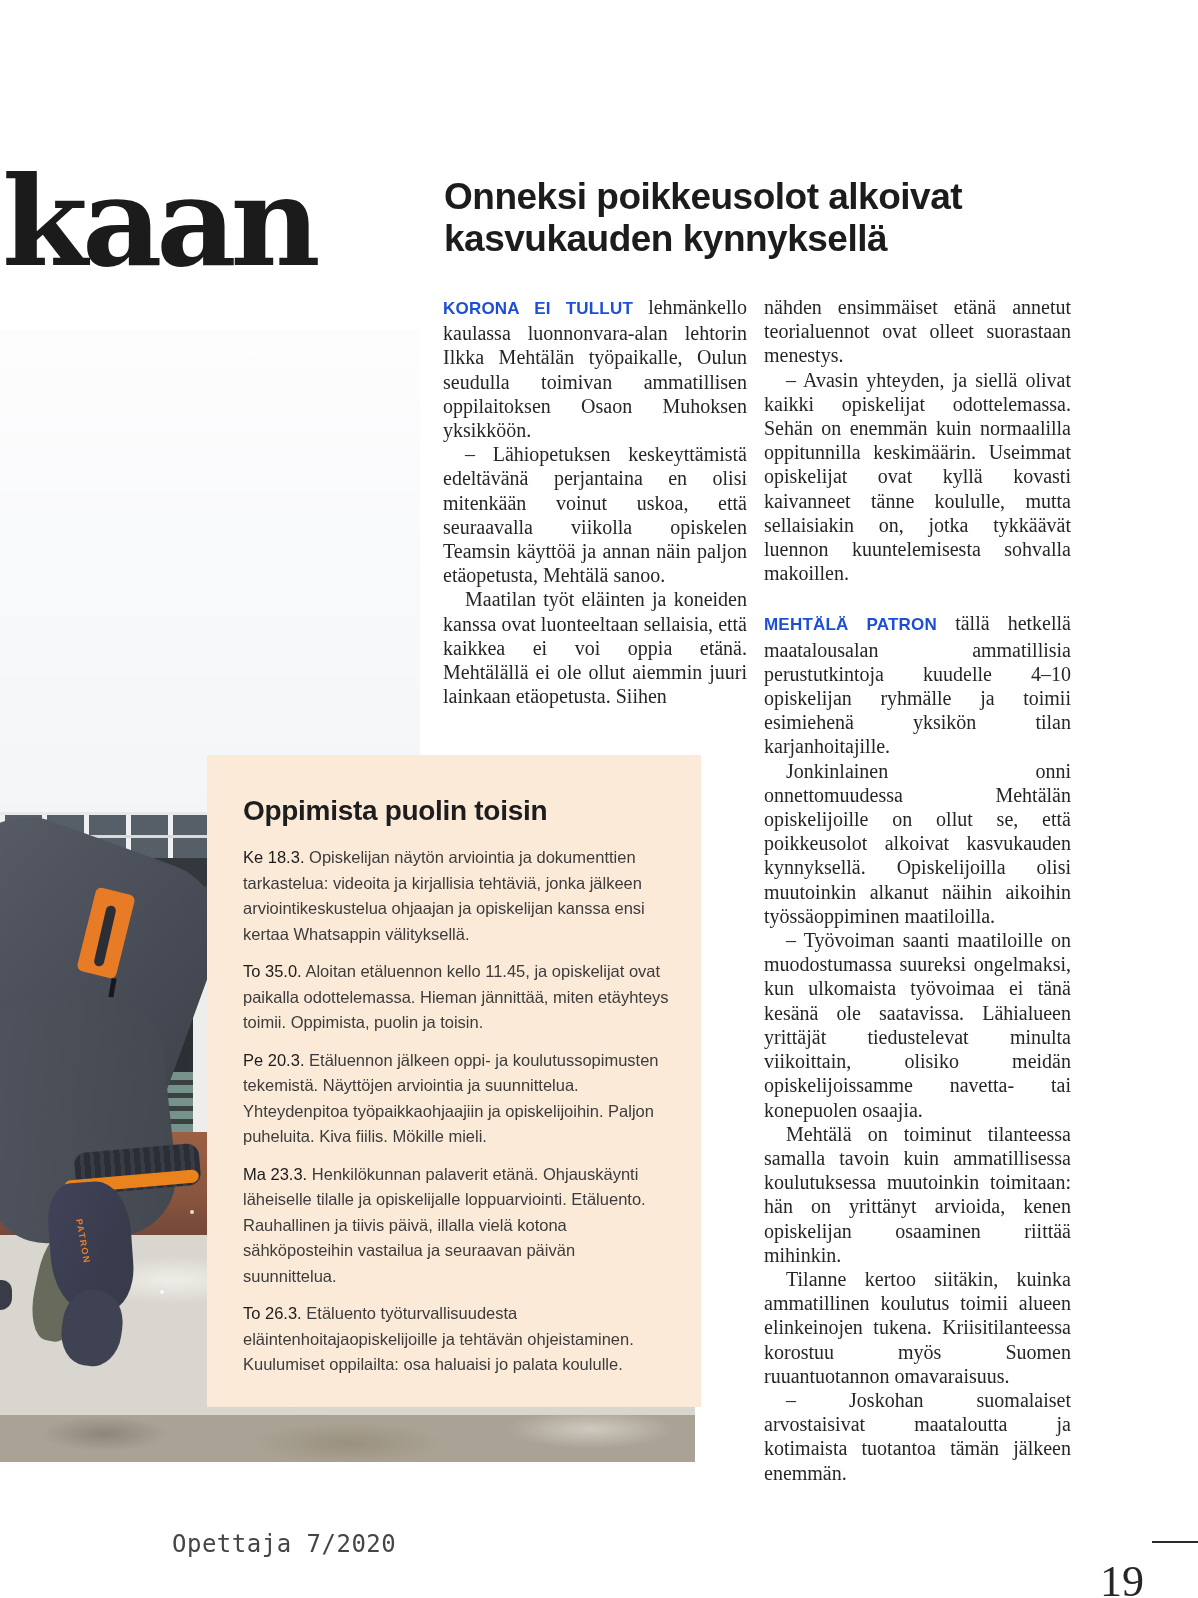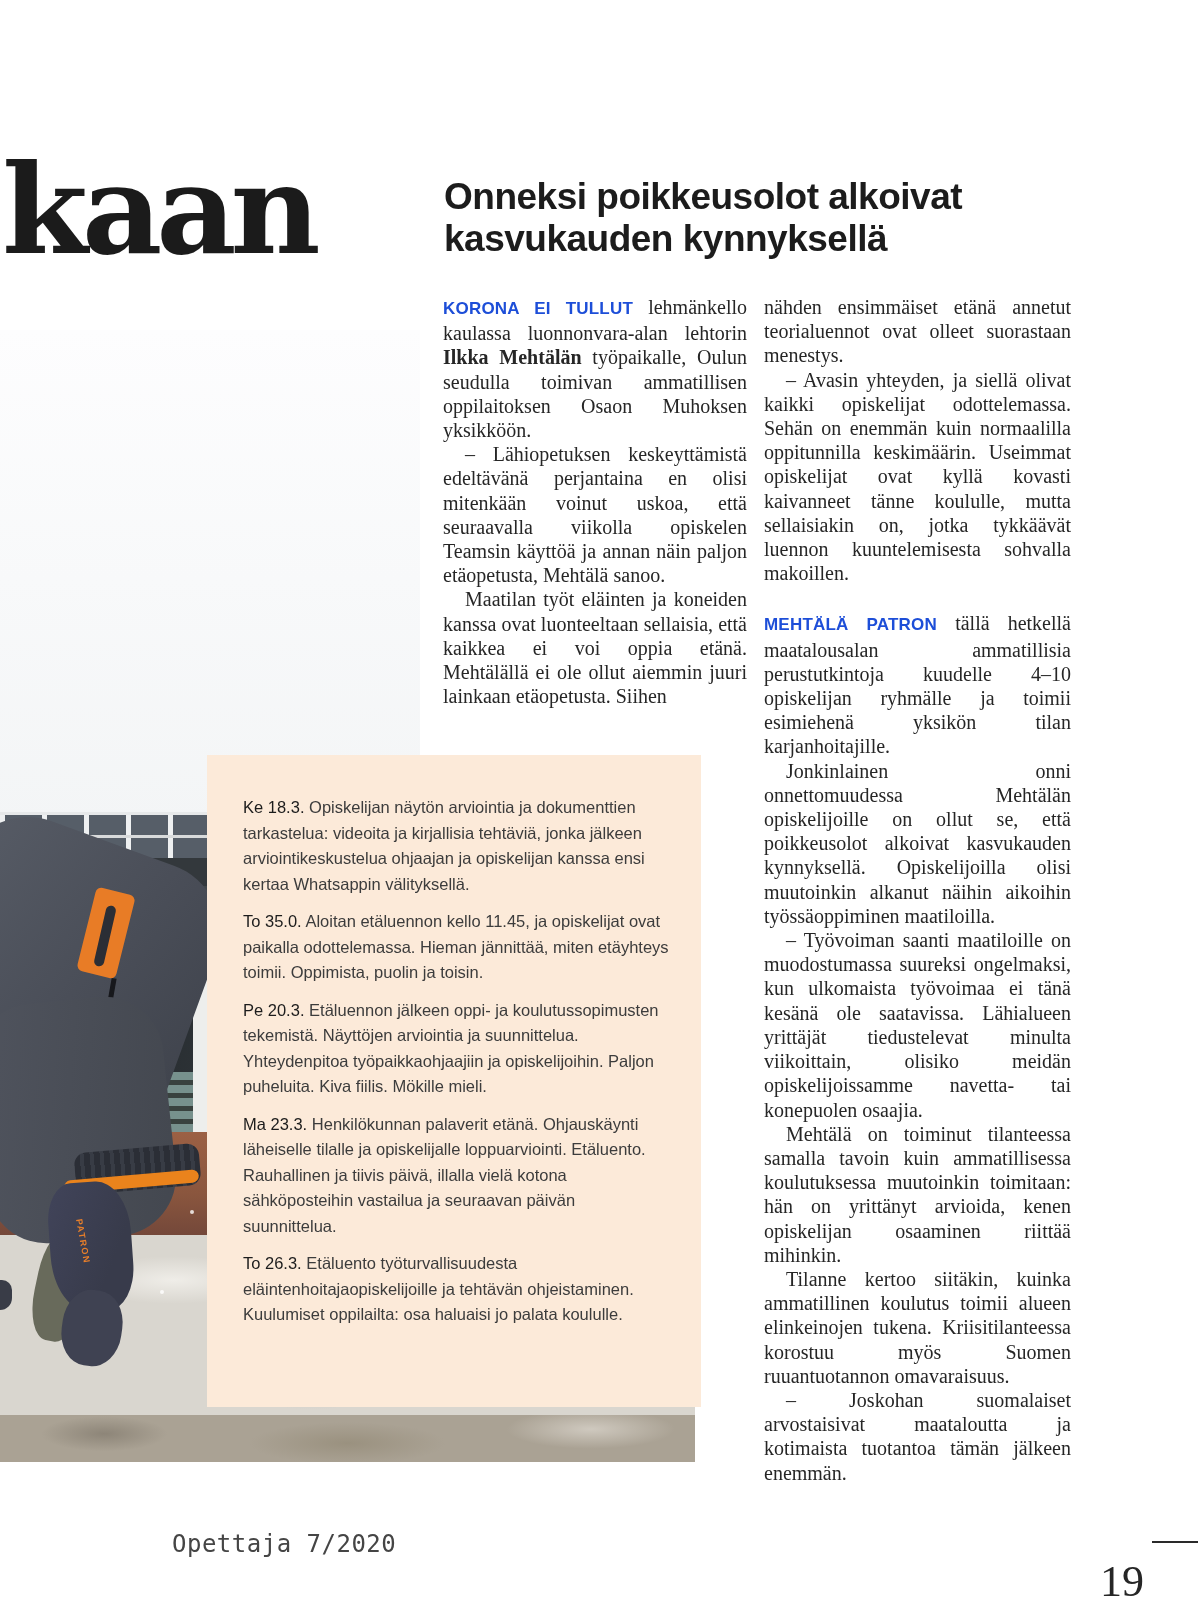--- a/index.html
+++ b/index.html
@@ -1,37 +1,37 @@
 <!DOCTYPE html>
 <html lang="fi"><head>
 <meta charset="utf-8">
 <style>
   html,body{margin:0;padding:0;background:#ffffff;}
   .page{position:relative;width:1198px;height:1598px;background:#ffffff;overflow:hidden;
         font-family:"Liberation Serif",serif;color:#222;}
 
   
-  .display-word{position:absolute;left:2px;top:148px;font-family:"DejaVu Serif",serif;
+  .display-word{position:absolute;left:2px;top:160px;font-family:"DejaVu Serif",serif;
     font-weight:700;font-size:124px;line-height:1;letter-spacing:-6px;color:#1b1b1b;}
 
   
   .headline{position:absolute;left:444px;top:176px;width:640px;margin:0;
     font-family:"Liberation Sans",sans-serif;font-weight:700;font-size:37px;line-height:42px;
     letter-spacing:-0.5px;color:#1c1c1c;}
 
   
   .col{position:absolute;top:295px;font-size:20px;line-height:24.2px;color:#262626;}
   .col1{left:443px;width:304px;}
   .col2{left:764px;width:307px;}
   .p{margin:0;text-align:justify;hyphens:auto;}
   .ind{text-indent:22px;}
   .sect{margin-top:26px;}
   .lead-caps{font-family:"Liberation Sans",sans-serif;font-weight:700;font-size:17px;
     letter-spacing:0.2px;color:#1d4ed8;}
-  .bold-name{font-weight:700;}
+  .bold-name{font-weight:400;}
 
   
   .byline-row{position:absolute;left:457px;top:1402px;width:650px;}
   .byline-name{font-family:"Liberation Sans",sans-serif;font-weight:700;font-size:21px;color:#1c1c1c;}
   .byline-arrow{font-family:"Liberation Serif",serif;font-size:26px;color:#3a3a3a;margin-left:14px;
     position:relative;top:2px;}
 
   
   .diary-box{position:absolute;left:207px;top:755px;width:494px;height:652px;
     background:#fcead9;box-sizing:border-box;padding:40px 28px 0 36px;z-index:3;}
@@ -163,20 +163,21 @@
     <p class="p ind">Mehtälä on toiminut tilanteessa samalla tavoin kuin ammatillisessa koulutuksessa muutoinkin toimitaan: hän on yrittänyt arvioida, kenen opiskelijan osaaminen riittää mihinkin.</p>
     <p class="p ind">Tilanne kertoo siitäkin, kuinka ammatillinen koulutus toimii alueen elinkeinojen tukena. Kriisitilanteessa korostuu myös Suomen ruuantuotannon omavaraisuus.</p>
     <p class="p ind">– Joskohan suomalaiset arvostaisivat maataloutta ja kotimaista tuotantoa tämän jälkeen enemmän.</p>
   </div>
 
   <div class="byline-row">
     <span class="byline-name">Matias Manner</span><span class="byline-arrow">»</span>
   </div>
 
   <aside class="diary-box">
+    <h2 class="diary-title">Oppimista puolin toisin</h2>
     <p class="entry"><strong>Ke 18.3.</strong> <span>Opiskelijan näytön arviointia ja dokumenttien tarkastelua: videoita ja kirjallisia tehtäviä, jonka jälkeen arviointikeskustelua ohjaajan ja opiskelijan kanssa ensi kertaa Whatsappin välityksellä.</span></p>
     <p class="entry"><strong>To 35.0.</strong> <span>Aloitan etäluennon kello 11.45, ja opiskelijat ovat paikalla odottelemassa. Hieman jännittää, miten etäyhteys toimii. Oppimista, puolin ja toisin.</span></p>
     <p class="entry"><strong>Pe 20.3.</strong> <span>Etäluennon jälkeen oppi- ja koulutussopimusten tekemistä. Näyttöjen arviointia ja suunnittelua. Yhteydenpitoa työpaikkaohjaajiin ja opiskelijoihin. Paljon puheluita. Kiva fiilis. Mökille mieli.</span></p>
     <p class="entry"><strong>Ma 23.3.</strong> <span>Henkilökunnan palaverit etänä. Ohjauskäynti läheiselle tilalle ja opiskelijalle loppuarviointi. Etäluento. Rauhallinen ja tiivis päivä, illalla vielä kotona sähköposteihin vastailua ja seuraavan päivän suunnittelua.</span></p>
     <p class="entry"><strong>To 26.3.</strong> <span>Etäluento työturvallisuudesta eläintenhoitajaopiskelijoille ja tehtävän ohjeistaminen. Kuulumiset oppilailta: osa haluaisi jo palata koululle.</span></p>
   </aside>
 
   <div class="footer-mag">Opettaja 7/2020</div>
   <div class="page-num">19</div>
   <div class="page-num-rule"></div>

